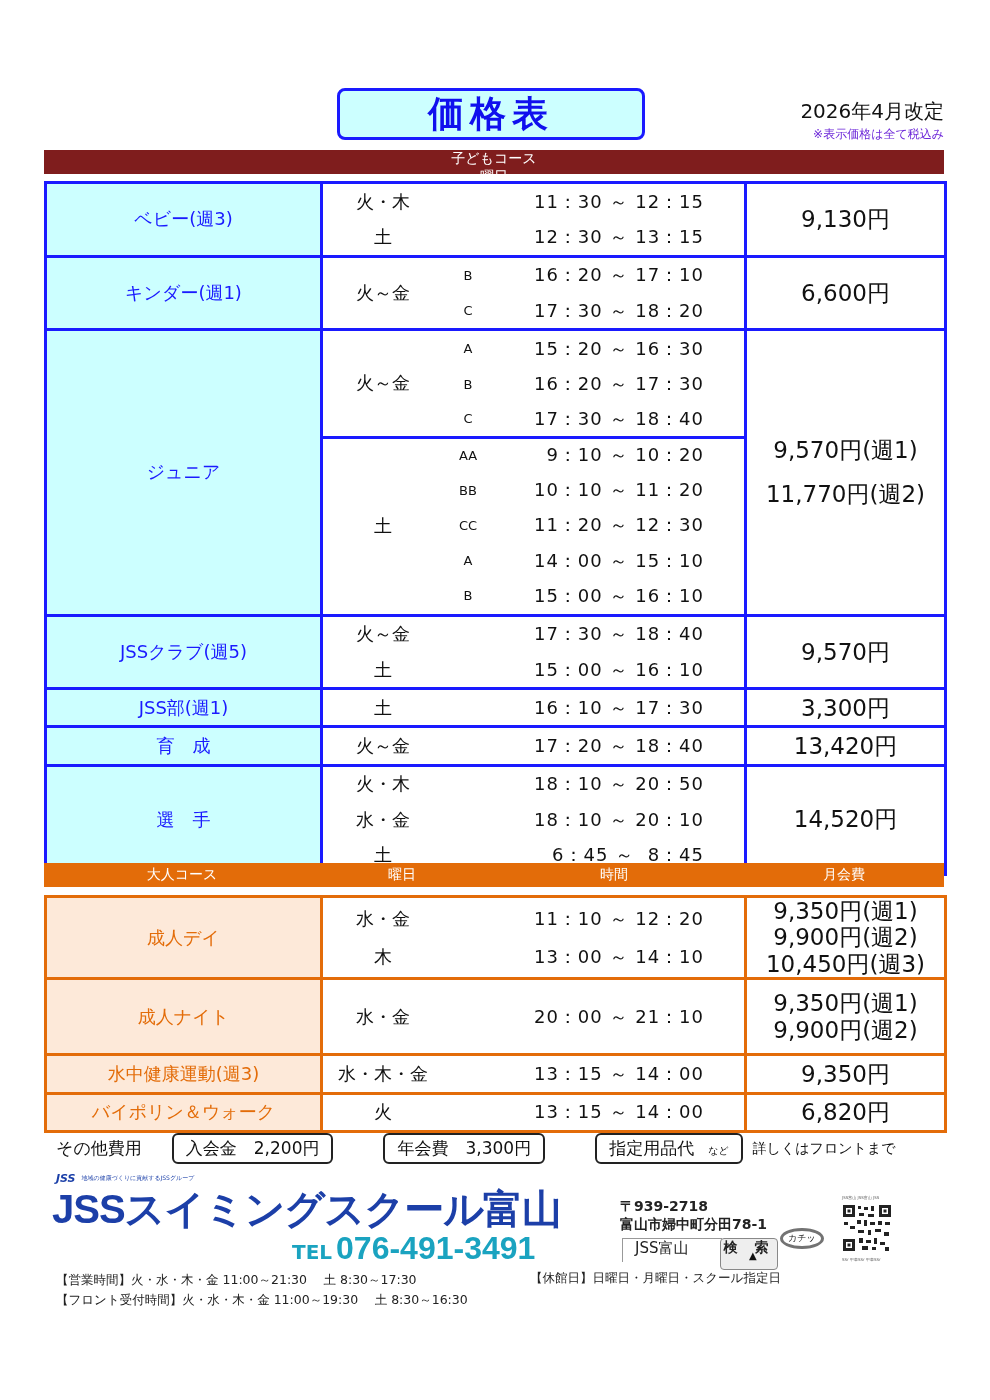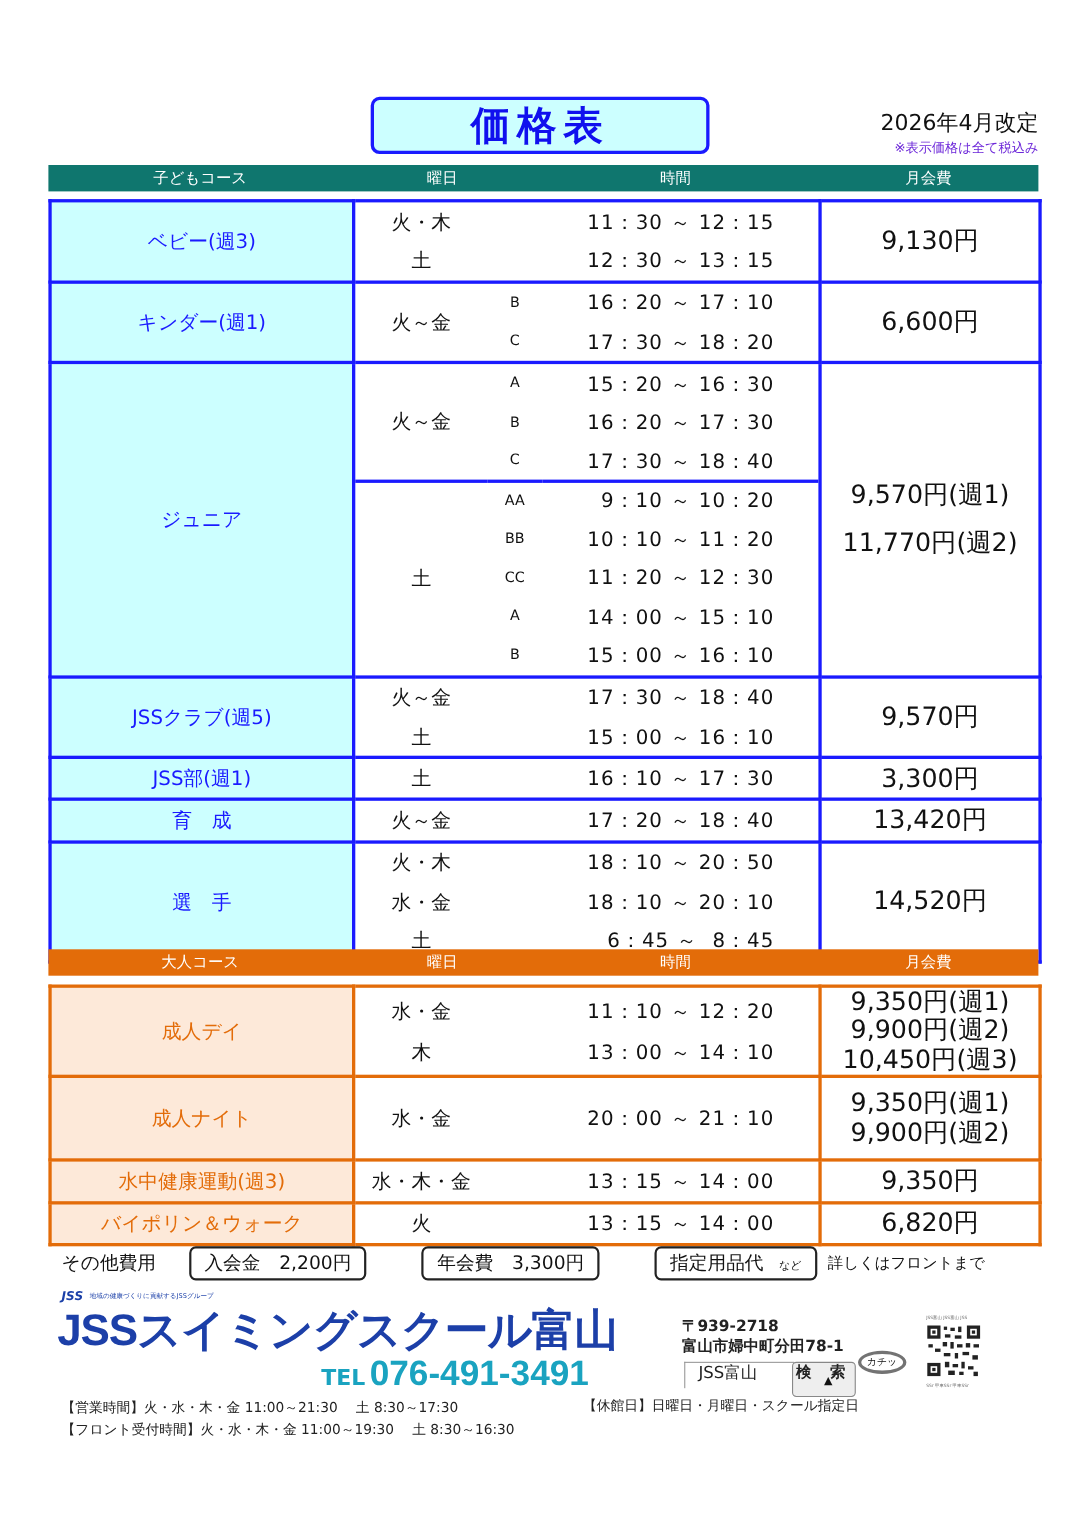--- a/index.html
+++ b/index.html
@@ -12,21 +12,21 @@
     display: flex; align-items: center; justify-content: center;
     font-size: 36px; color: #1010ee; letter-spacing: 6px; font-weight: bold;
   }
   .revised { position: absolute; right: 46px; top: 98px; font-size: 20px; color: #111; }
   .tax-note { position: absolute; right: 46px; top: 126px; font-size: 12px; color: #6d28d9; }
 
   .head-bar {
     position: absolute; left: 44px; width: 900px; height: 24px;
     display: flex; color: #fff; font-size: 14px; align-items: center;
   }
-  .head-bar.kids { top: 150px; background: #0f766e; }
+  .head-bar.kids { top: 150px; background: #7f1d1d; flex-direction: column; }
   .head-bar.adult { top: 863px; background: #e36c09; }
   .head-bar .hc { text-align: center; }
   .hc-name { width: 276px; }
   .hc-day { width: 164px; }
   .hc-time { width: 260px; }
   .hc-fee { width: 200px; }
 
   table.grid {
     position: absolute; left: 44px; width: 900px; border-collapse: collapse; table-layout: fixed;
   }

